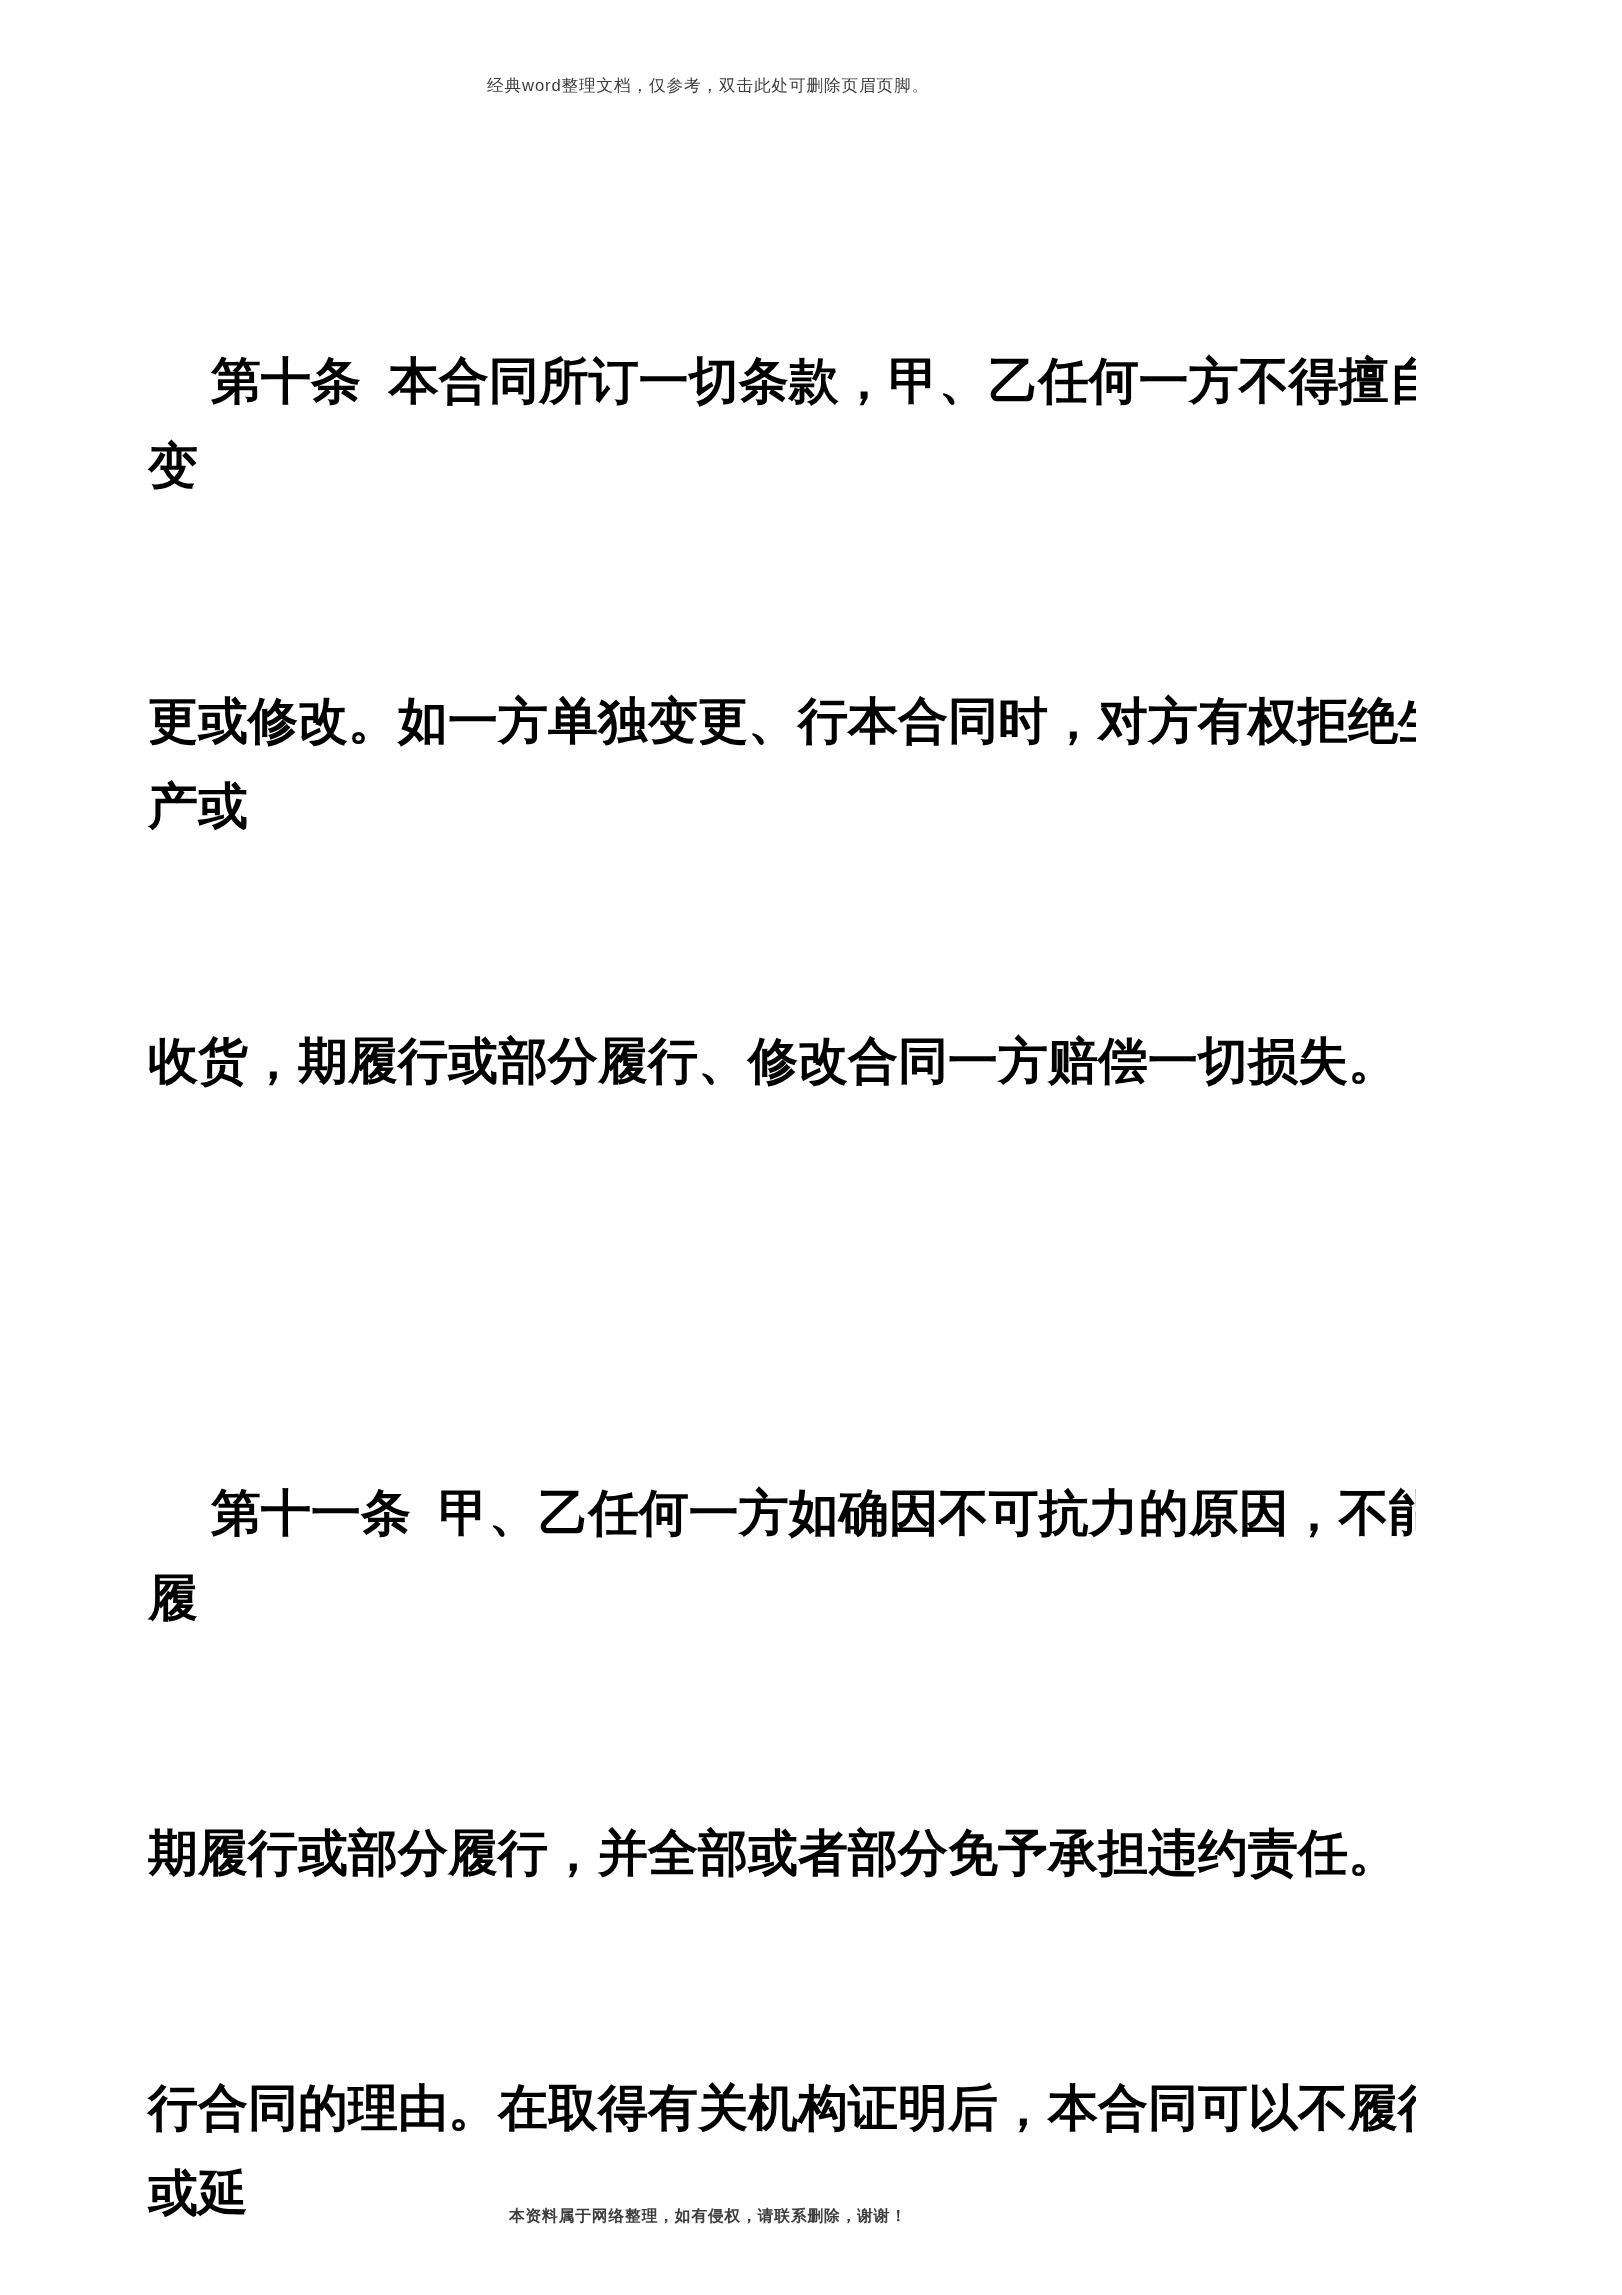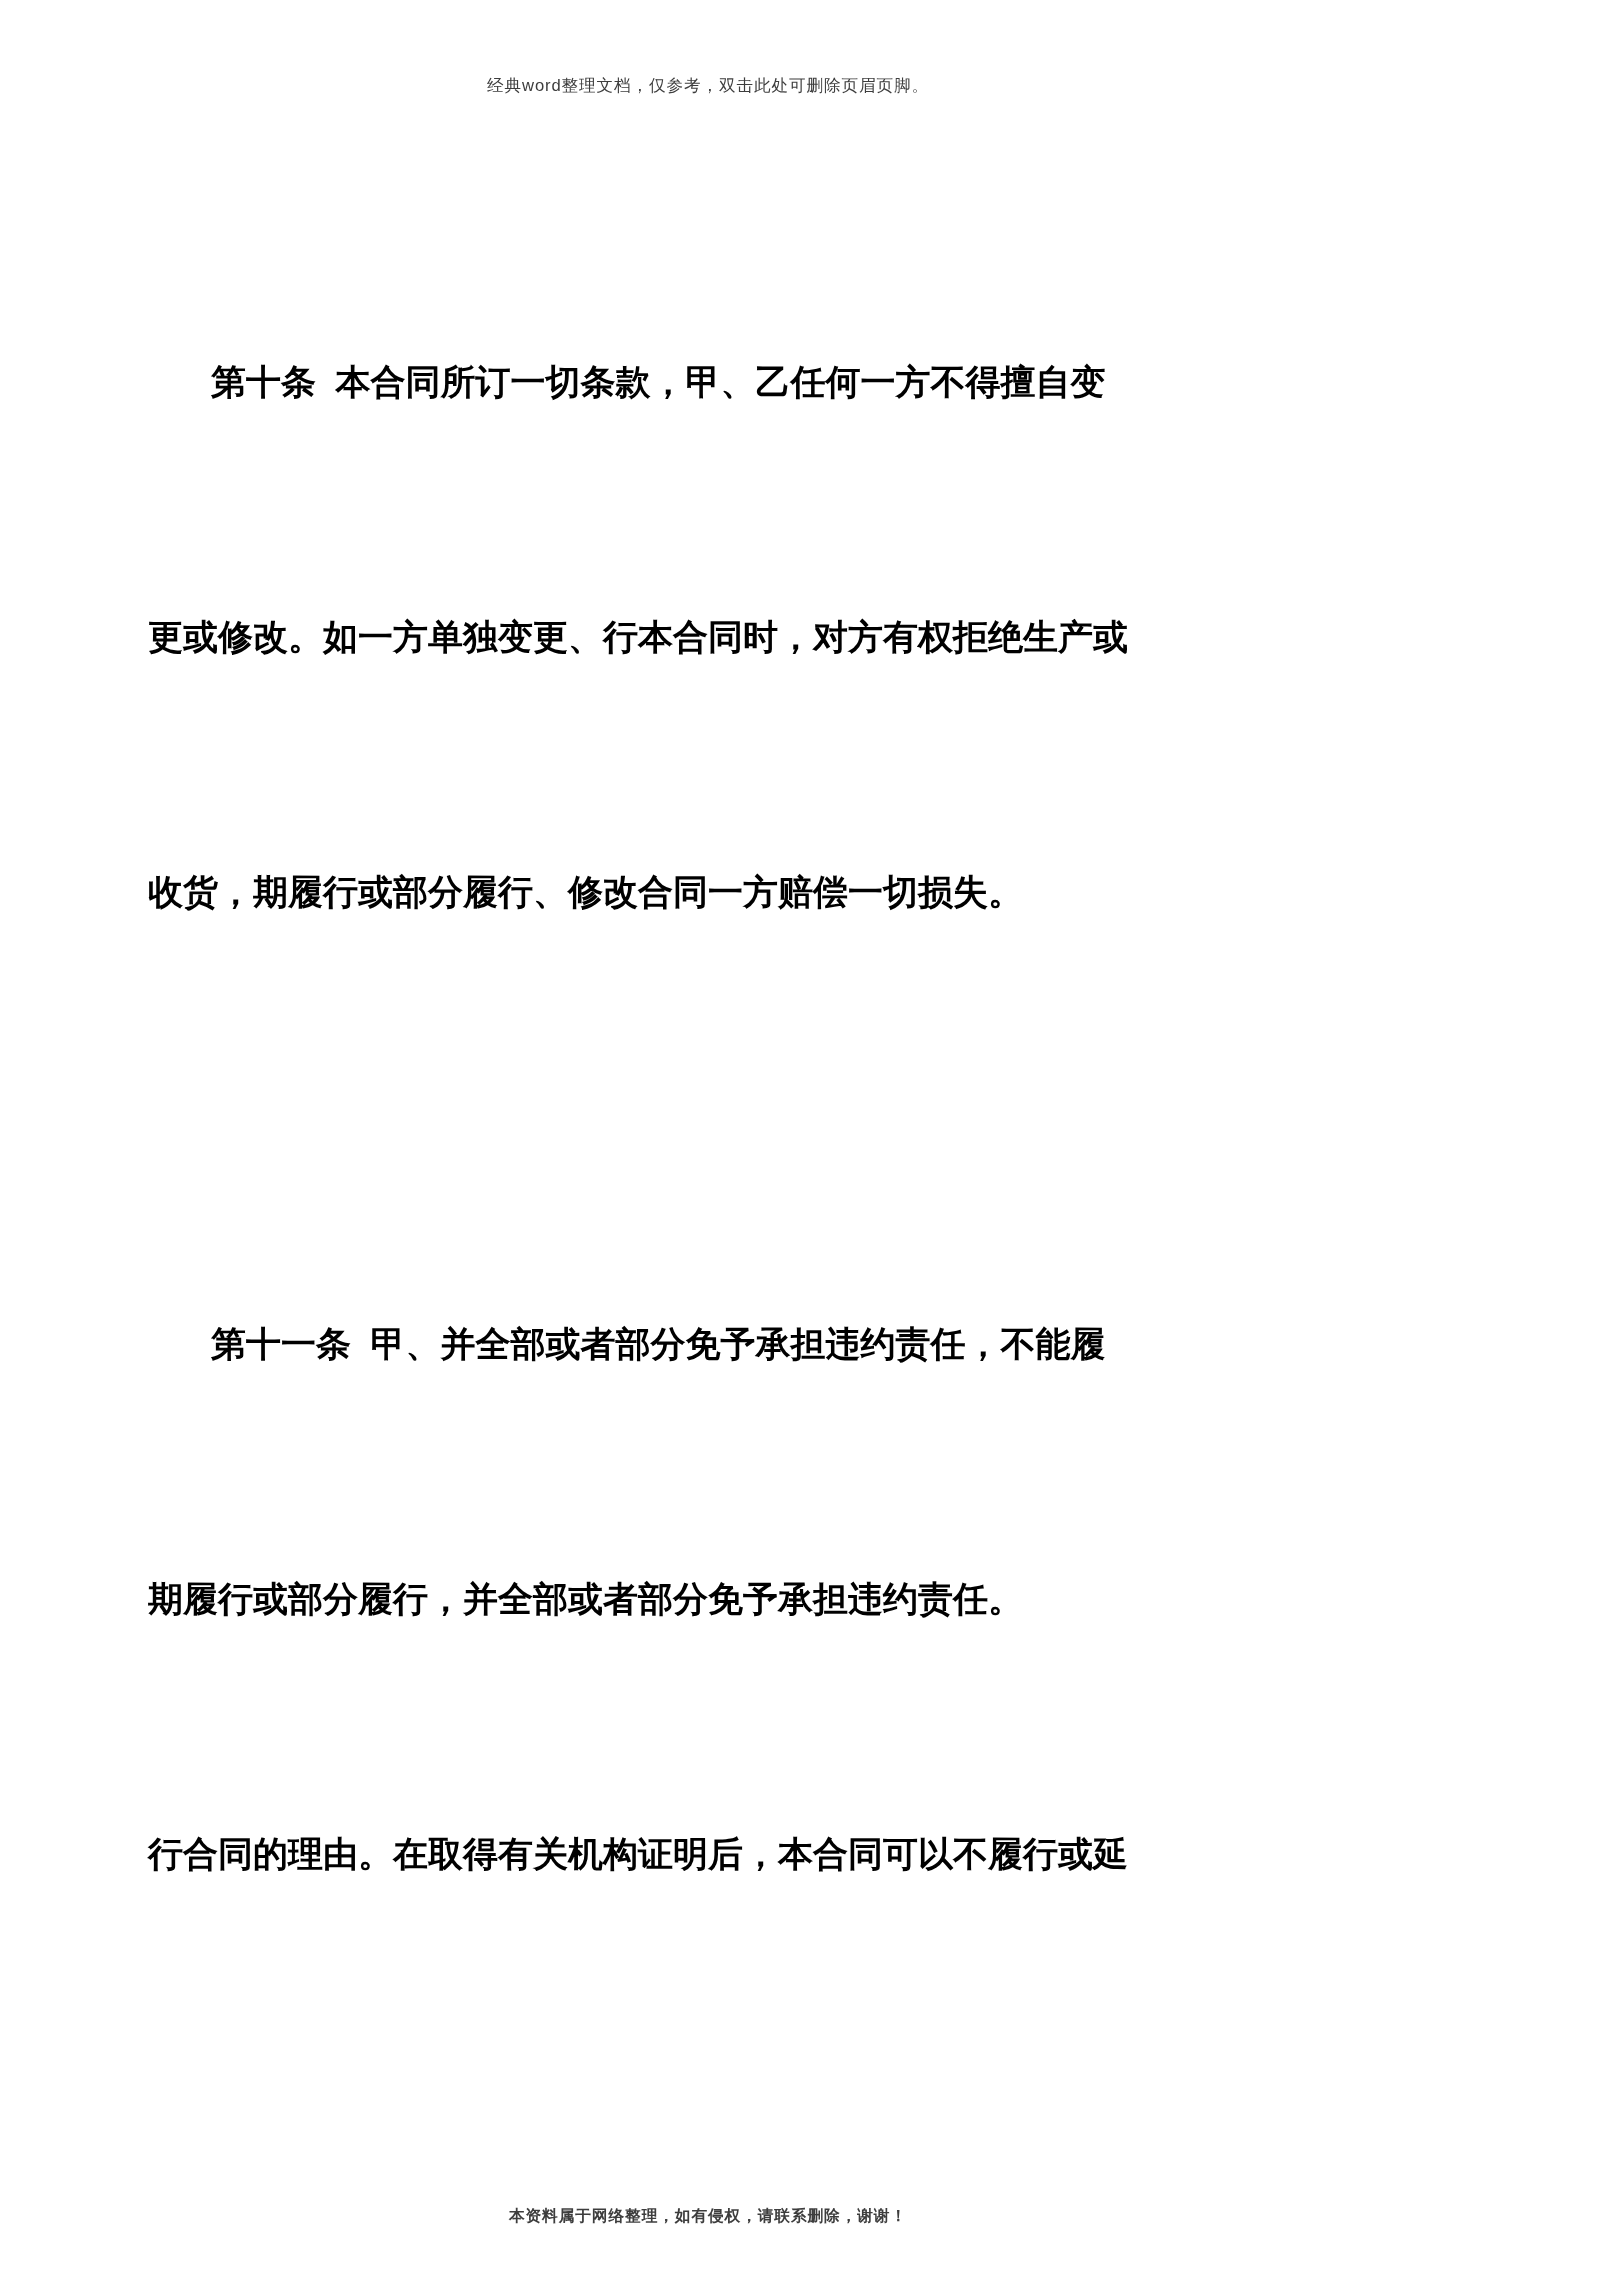--- a/index.html
+++ b/index.html
@@ -26,21 +26,21 @@
     color: #3d3d3d;
   }
   .content {
     position: absolute;
     top: 169px;
     left: 148px;
     width: 1327px;
   }
   .para {
     margin: 0 0 27px 0;
-    font-size: 35px;
+    font-size: 50px;
     line-height: 85px;
     font-weight: 700;
     color: #000000;
     white-space: pre-wrap;
   }
   .ln { display: block; }
   .ln.indent { text-indent: 63px; }
   .page-footer {
     position: absolute;
     top: 2206px;
@@ -64,21 +64,21 @@
 
   <div class="content">
 
     <p class="para">
       <span class="ln indent">第十条  本合同所订一切条款，甲、乙任何一方不得擅自变</span>
       <span class="ln">更或修改。如一方单独变更、行本合同时，对方有权拒绝生产或</span>
       <span class="ln">收货，期履行或部分履行、修改合同一方赔偿一切损失。</span>
     </p>
 
     <p class="para">
-      <span class="ln indent">第十一条  甲、并全部或者部分免予承担违约责任，不能履</span>
+      <span class="ln indent">第十一条  甲、乙任何一方如确因不可抗力的原因，不能履</span>
       <span class="ln">期履行或部分履行，并全部或者部分免予承担违约责任。</span>
       <span class="ln">行合同的理由。在取得有关机构证明后，本合同可以不履行或延</span>
     </p>
 
   </div>
 
   <div class="page-footer">
     <span>本资料属于网络整理，如有侵权，请联系删除，谢谢！</span>
   </div>
 

